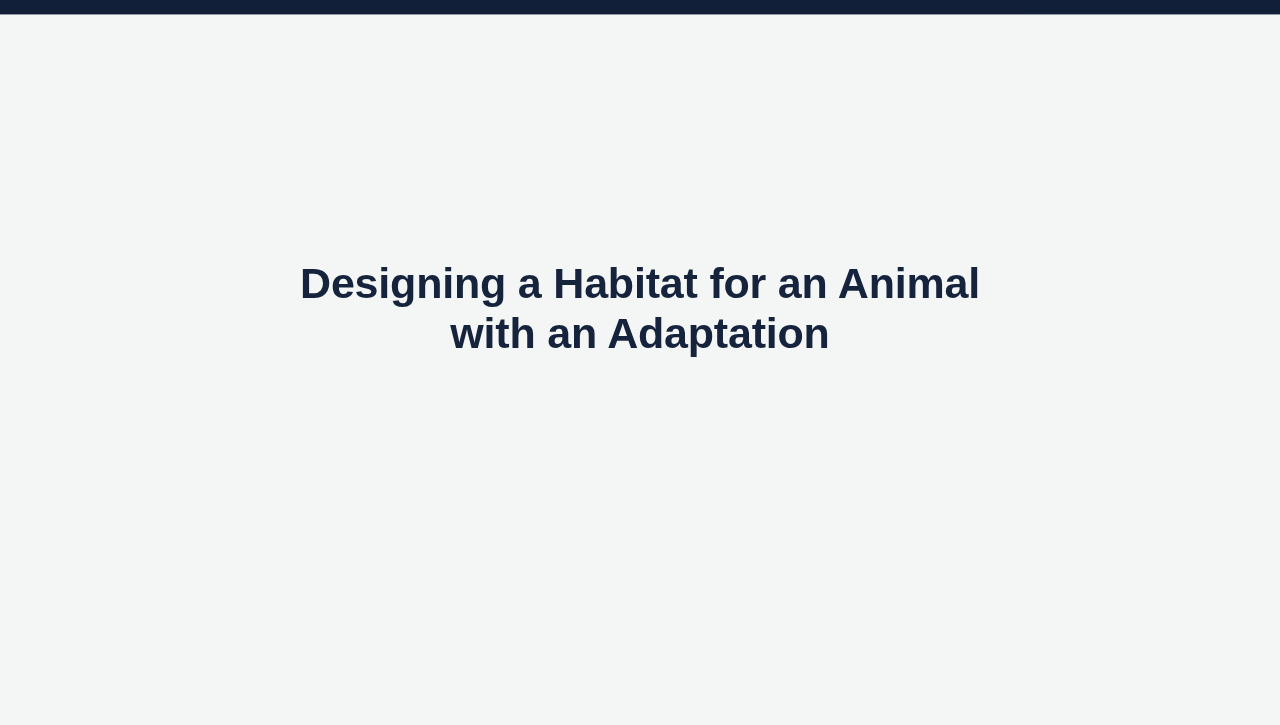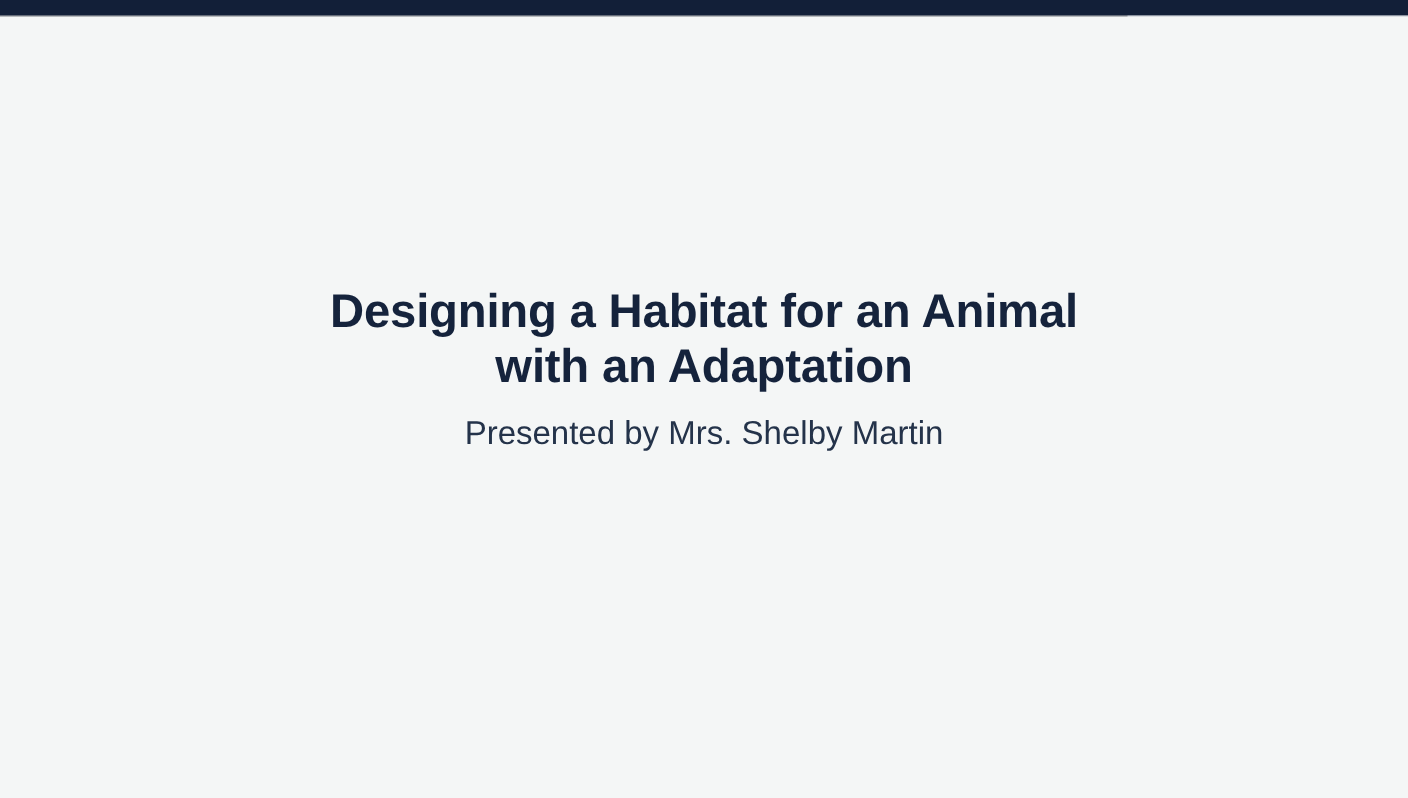--- a/index.html
+++ b/index.html
@@ -13,21 +13,21 @@
     overflow: hidden;
     background: #f4f6f6;
     font-family: "Liberation Sans", sans-serif;
     -webkit-font-smoothing: antialiased;
   }
 
   #app-root {
     position: relative;
     width: 1025px;
     height: 725px;
-    background: #737373;
+    background: #fef9c3;
   }
 
   
   #top-chrome-bar {
     position: absolute;
     top: 0;
     left: 0;
     width: 1280px;
     height: 14px;
     background: #121f38;
@@ -95,17 +95,16 @@
 <body>
 
 <div id="app-root">
 
   <div id="top-chrome-bar"></div>
   <div id="top-chrome-divider"></div>
 
   <div id="slide-surface">
     <div id="slide-content">
       <h1 id="slide-title">Designing a Habitat for an Animal with an Adaptation</h1>
-      <p id="slide-subtitle">Presented by Mrs. Shelby Martin</p>
     </div>
   </div>
 
 </div>
 
 </body></html>

